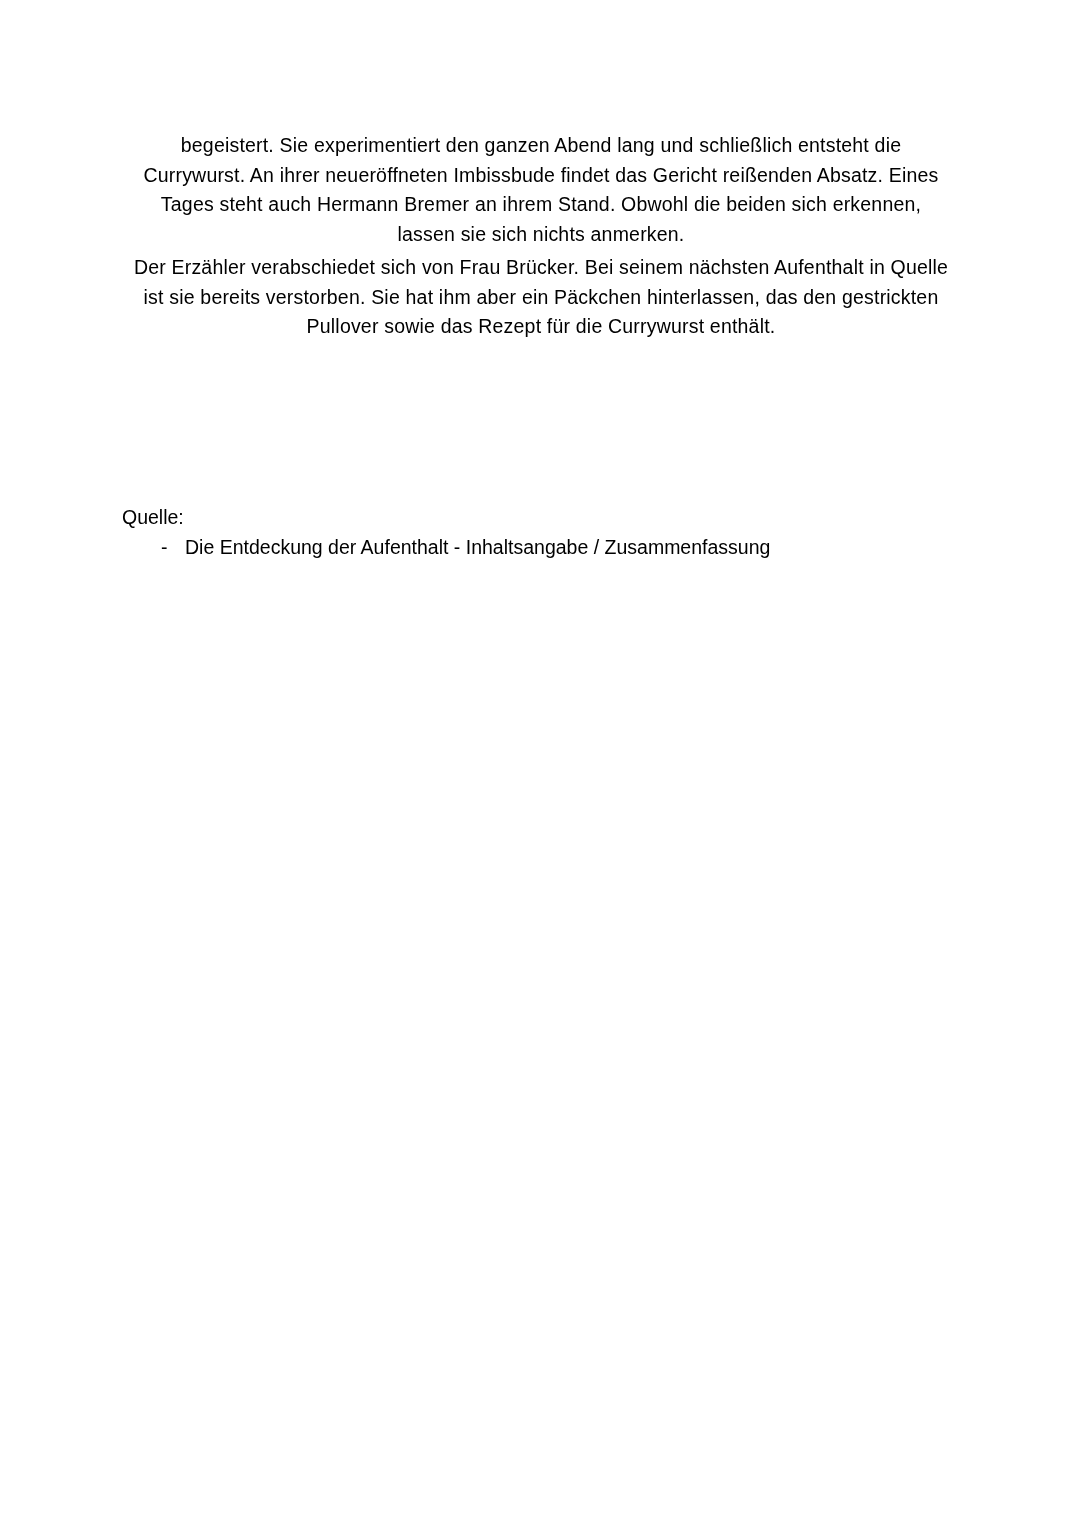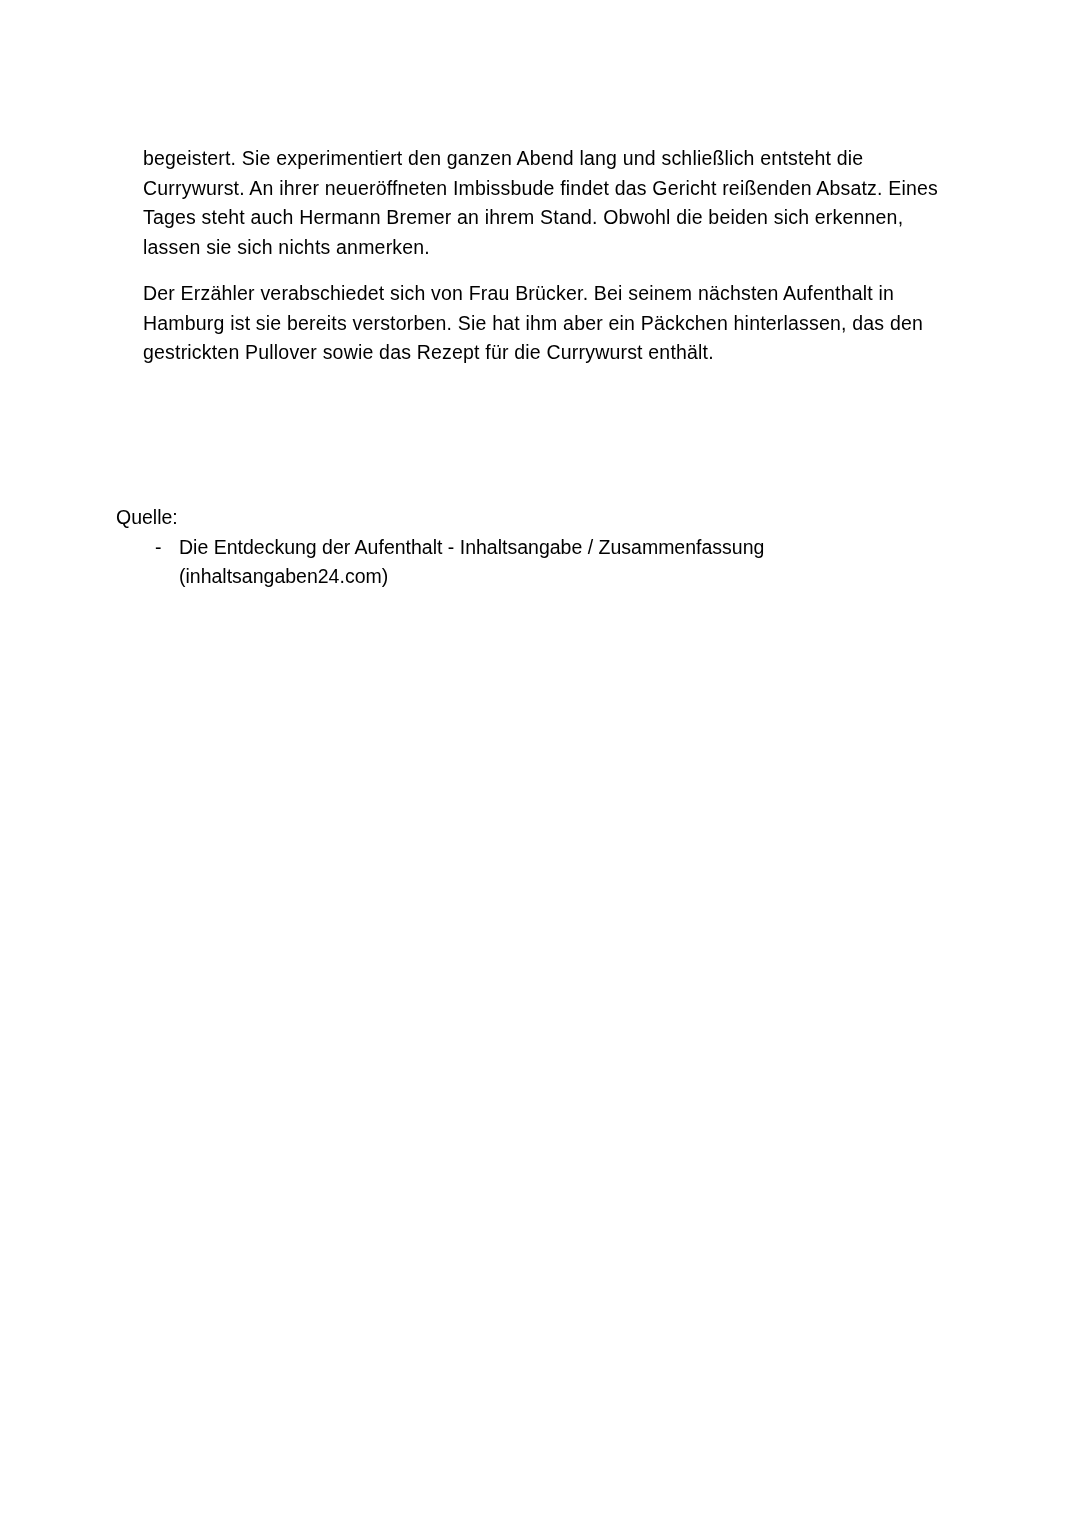--- a/index.html
+++ b/index.html
@@ -26,26 +26,26 @@
   .content {
     position: absolute;
     left: 126px;
     top: 127px;
     width: 830px;
   }
   .para {
     font-size: 19.5px;
     line-height: 29.5px;
     letter-spacing: 0.01em;
-    margin: 17px;
-    text-align: left;
+    margin: 4px;
+    text-align: center;
   }
   .source-block {
     position: absolute;
-    left: 116px;
+    left: 122px;
     top: 503px;
     width: 830px;
   }
   .source-label {
     font-size: 19.5px;
     line-height: 29.5px;
     margin: 0;
   }
   .source-list {
     margin: 0;
@@ -69,27 +69,26 @@
     display: block;
   }
 </style>
 </head>
 <body>
 
 <div class="page">
 
   <div class="content">
     <p class="para">begeistert. Sie experimentiert den ganzen Abend lang und schließlich entsteht die Currywurst. An ihrer neueröffneten Imbissbude findet das Gericht reißenden Absatz. Eines Tages steht auch Hermann Bremer an ihrem Stand. Obwohl die beiden sich erkennen, lassen sie sich nichts anmerken.</p>
-    <p class="para">Der Erzähler verabschiedet sich von Frau Brücker. Bei seinem nächsten Aufenthalt in Hamburg ist sie bereits verstorben. Sie hat ihm aber ein Päckchen hinterlassen, das den gestrickten Pullover sowie das Rezept für die Currywurst enthält.</p>
+    <p class="para">Der Erzähler verabschiedet sich von Frau Brücker. Bei seinem nächsten Aufenthalt in Quelle ist sie bereits verstorben. Sie hat ihm aber ein Päckchen hinterlassen, das den gestrickten Pullover sowie das Rezept für die Currywurst enthält.</p>
   </div>
 
   <div class="source-block">
     <p class="source-label">Quelle:</p>
     <ul class="source-list">
       <li class="source-item">
         <span class="source-bullet">-</span>
         <span>Die Entdeckung der Aufenthalt - Inhaltsangabe / Zusammenfassung</span>
-        <span class="source-item-line2">(inhaltsangaben24.com)</span>
       </li>
     </ul>
   </div>
 
 </div>
 
 </body></html>

